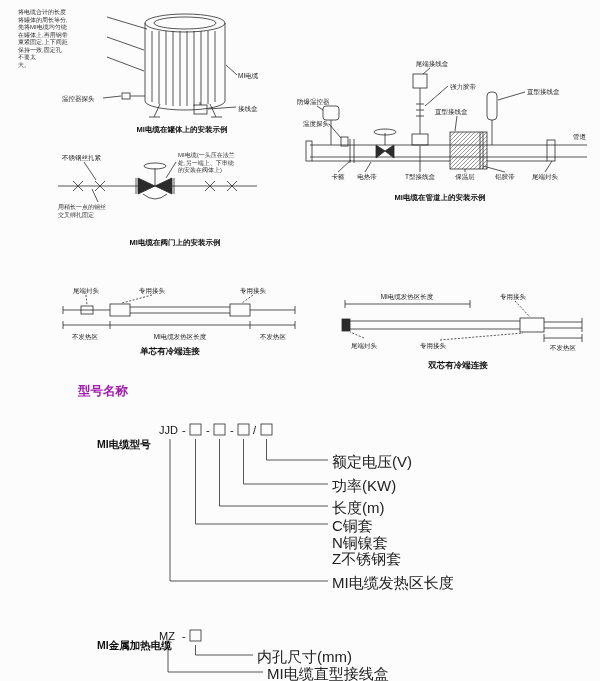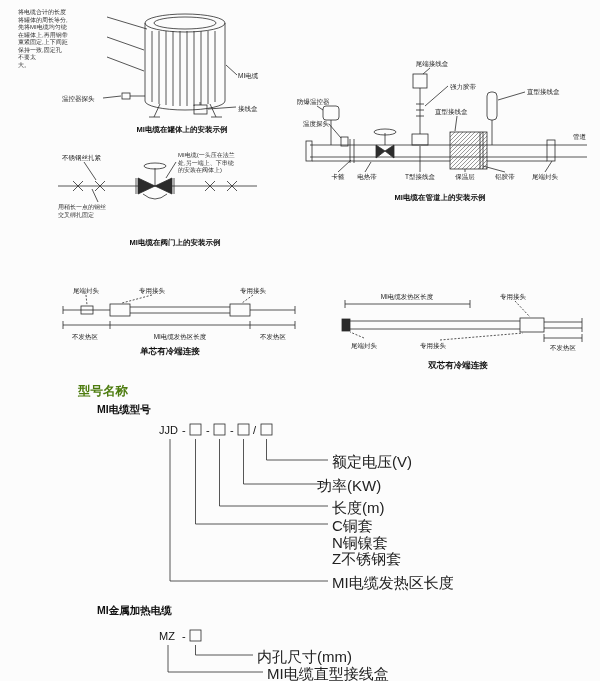--- a/index.html
+++ b/index.html
@@ -8,21 +8,21 @@
   .diagram{position:absolute;}
   .diagram svg{position:absolute;left:0;top:0;overflow:visible;}
   .note{position:absolute;font-size:6px;line-height:7.5px;white-space:pre-line;color:#333;}
   text{font-family:"Liberation Sans",sans-serif;font-size:6.5px;fill:#222;}
   text.cap{font-size:7.5px;fill:#111;font-weight:bold;}
   text.cap2{font-size:8.5px;fill:#111;font-weight:bold;}
   text.code{font-size:11px;fill:#111;}
   .s{stroke:#2b2b2b;stroke-width:0.8;fill:none;}
   .d line{stroke-dasharray:2,1.6;}
   .mlabel{position:absolute;font-size:15px;color:#222;white-space:nowrap;}
-  .mhead{position:absolute;font-size:10.5px;font-weight:bold;color:#111;white-space:nowrap;}
+  .mhead{position:absolute;font-size:10.5px;font-weight:bold;color:#111;white-space:nowrap;margin-top:35px;}
   .mtitle{position:absolute;font-size:12.5px;font-weight:bold;white-space:nowrap;}
 </style>
 </head>
 <body>
 
 <div class="page">
 
   <div class="diagram" style="left:10px;top:5px;width:270px;height:138px">
     <svg width="270" height="138" viewBox="0 0 270 138">
       <g class="s">
@@ -256,24 +256,24 @@
           <line x1="93" y1="289" x2="188" y2="289"></line>
       </g>
       <text class="code" x="84" y="51">JJD</text>
       <text class="code" x="107" y="51">-</text>
       <text class="code" x="131" y="51">-</text>
       <text class="code" x="155" y="51">-</text>
       <text class="code" x="178" y="51">/</text>
       <text class="code" x="84" y="257">MZ</text>
       <text class="code" x="107" y="257">-</text>
     </svg>
-    <div class="mtitle" style="left: 3px; top: 0px; color: #4d7c0f;">型号名称</div>
+    <div class="mtitle" style="left: 3px; top: 0px; color: #a21caf;">型号名称</div>
     <div class="mhead" style="left:22px;top:20px">MI电缆型号</div>
     <div class="mlabel" style="left:257px;top:70px">额定电压(V)</div>
-    <div class="mlabel" style="left:242px;top:94px">功率(KW)</div>
+    <div class="mlabel" style="left:257px;top:94px">功率(KW)</div>
     <div class="mlabel" style="left:257px;top:116px">长度(m)</div>
     <div class="mlabel" style="left:257px;top:134px">C铜套</div>
     <div class="mlabel" style="left:257px;top:151px">N铜镍套</div>
     <div class="mlabel" style="left:257px;top:167px">Z不锈钢套</div>
     <div class="mlabel" style="left:257px;top:191px">MI电缆发热区长度</div>
     <div class="mhead" style="left:22px;top:221px">MI金属加热电缆</div>
     <div class="mlabel" style="left:182px;top:265px">内孔尺寸(mm)</div>
     <div class="mlabel" style="left:192px;top:282px">MI电缆直型接线盒</div>
   </div>
 

